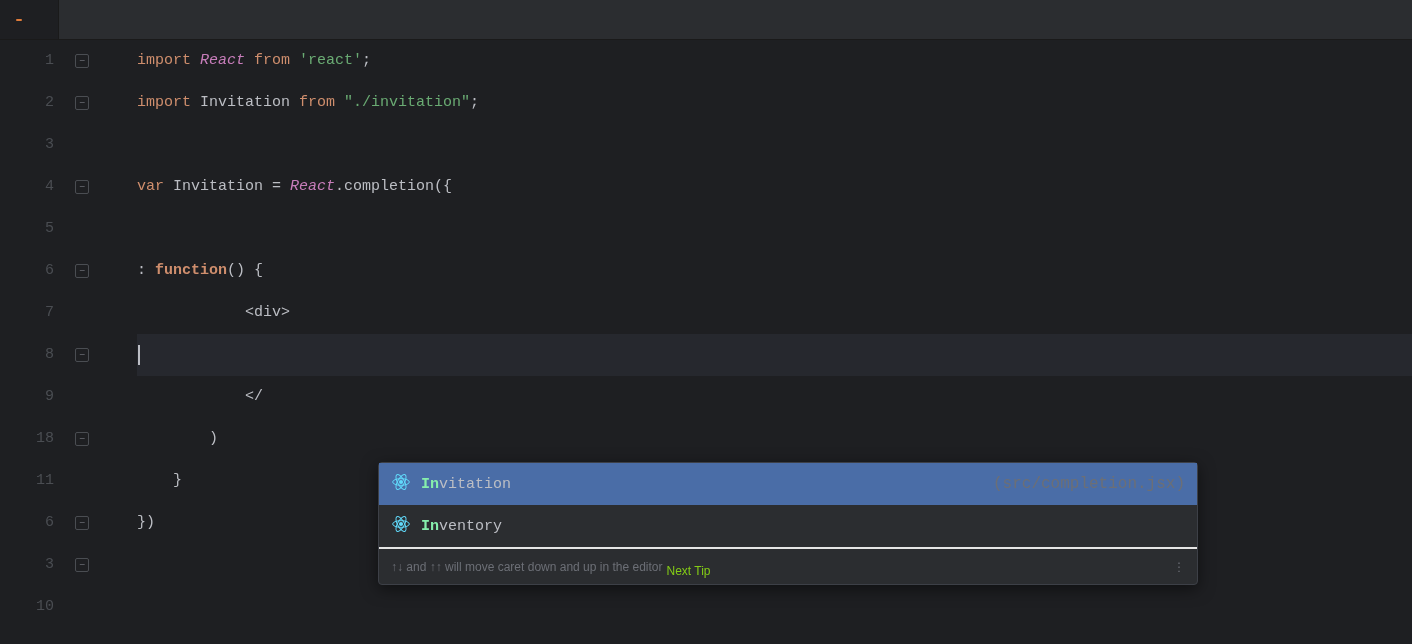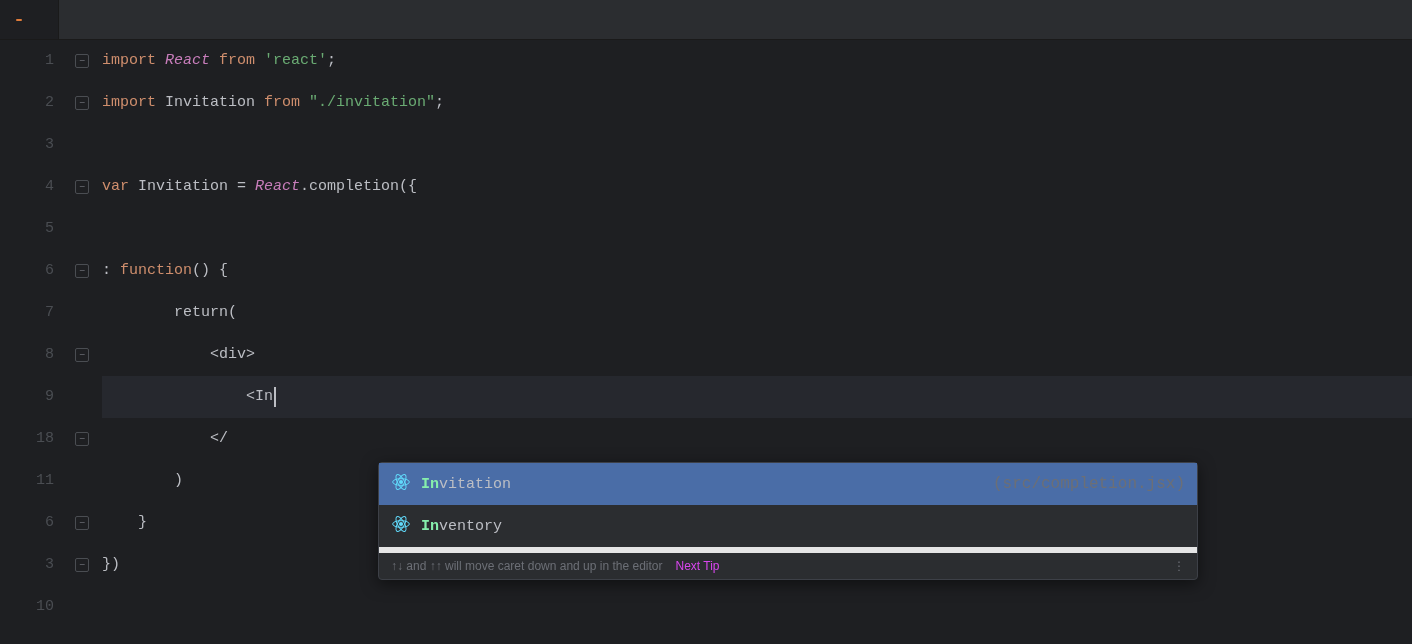--- a/index.html
+++ b/index.html
@@ -87,33 +87,34 @@
     }
 
     .code-line {
       height: 42px;
       line-height: 42px;
       font-size: 15px;
       white-space: pre;
       color: #bcbec4;
       display: flex;
       align-items: center;
+      margin-left: 35px;
     }
 
     .code-line.active-line {
       background: #26282e;
     }
 
     
     .kw-keyword { color: #cf8e6d; }
     .kw-import-name { color: #bcbec4; }
     .kw-string { color: #6aab73; }
     .kw-from { color: #cf8e6d; }
     .kw-render { color: #56a8f5; }
-    .kw-function-kw { color: #cf8e6d; }
+    .kw-function-kw { color: #cf8e6d; font-weight: bold; }
     .kw-punct { color: #bcbec4; }
     .kw-var { color: #cf8e6d; }
     .kw-equals { color: #bcbec4; }
     .kw-react-ref { color: #c77dba; font-style: italic; }
 
     .cursor {
       display: inline-block;
       width: 2px;
       height: 20px;
       background: #bcbec4;
@@ -171,30 +172,31 @@
     .react-icon {
       width: 20px;
       height: 20px;
       flex-shrink: 0;
     }
 
     .autocomplete-footer {
       display: flex;
       align-items: center;
       padding: 6px 12px;
-      border-top: 6px solid #e5e5e5;
+      border-top: 2px solid #e5e5e5;
       font-size: 12px;
       color: #6c6f76;
       font-family: sans-serif;
-      gap: 13px;
+      gap: 4px;
     }
 
     .autocomplete-footer .next-tip {
-      color: #d946ef;
-      cursor: pointer;
+      color: #84cc16;
+      cursor: pointer;
+      margin-top: 9px;
     }
 
     .autocomplete-footer .more-icon {
       margin-left: auto;
       color: #6c6f76;
       cursor: pointer;
     }
 
     
     .gutter-col {
@@ -287,23 +289,22 @@
       <div class="gutter-cell"></div>
     </div>
 
   <div class="code-content" id="code-content">
       <div class="code-line"><span class="kw-keyword">import </span><span class="kw-react-ref">React</span><span class="kw-from"> from </span><span class="kw-string">'react'</span><span class="kw-punct">;</span></div>
       <div class="code-line"><span class="kw-keyword">import </span><span class="kw-import-name">Invitation</span><span class="kw-from"> from </span><span class="kw-string">"./invitation"</span><span class="kw-punct">;</span></div>
       <div class="code-line">&nbsp;</div>
       <div class="code-line"><span class="kw-var">var </span><span class="kw-import-name">Invitation</span><span class="kw-equals"> = </span><span class="kw-react-ref">React</span><span class="kw-punct">.completion({</span></div>
       <div class="code-line">&nbsp;</div>
       <div class="code-line"><span class="kw-punct">: </span><span class="kw-function-kw">function</span><span class="kw-punct">() {</span></div>
-      <div class="code-line"><span class="kw-punct">        return(</span></div>
       <div class="code-line"><span class="kw-punct">            &lt;div&gt;</span></div>
-      <div class="code-line active-line"><span class="kw-punct">                &lt;In</span><span class="cursor"></span></div>
+      <div class="code-line active-line"><span class="cursor"></span></div>
       <div class="code-line"><span class="kw-punct">            &lt;/</span></div>
       <div class="code-line"><span class="kw-punct">        )</span></div>
       <div class="code-line"><span class="kw-punct">    }</span></div>
       <div class="code-line"><span class="kw-punct">})</span></div>
       <div class="code-line">&nbsp;</div>
     </div>
 
   <div class="autocomplete-popup" id="autocomplete-popup">
       <div class="autocomplete-item selected">
         <span><svg class="react-icon" viewBox="0 0 24 24" xmlns="http://www.w3.org/2000/svg">

